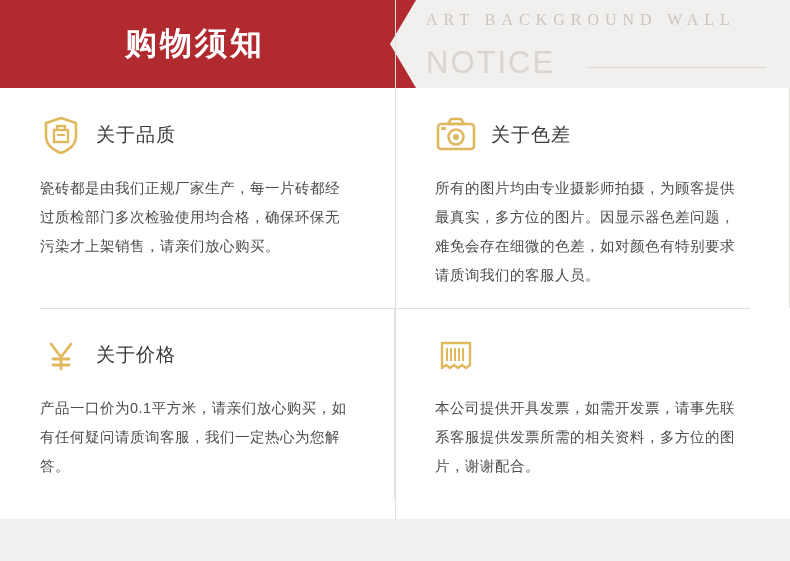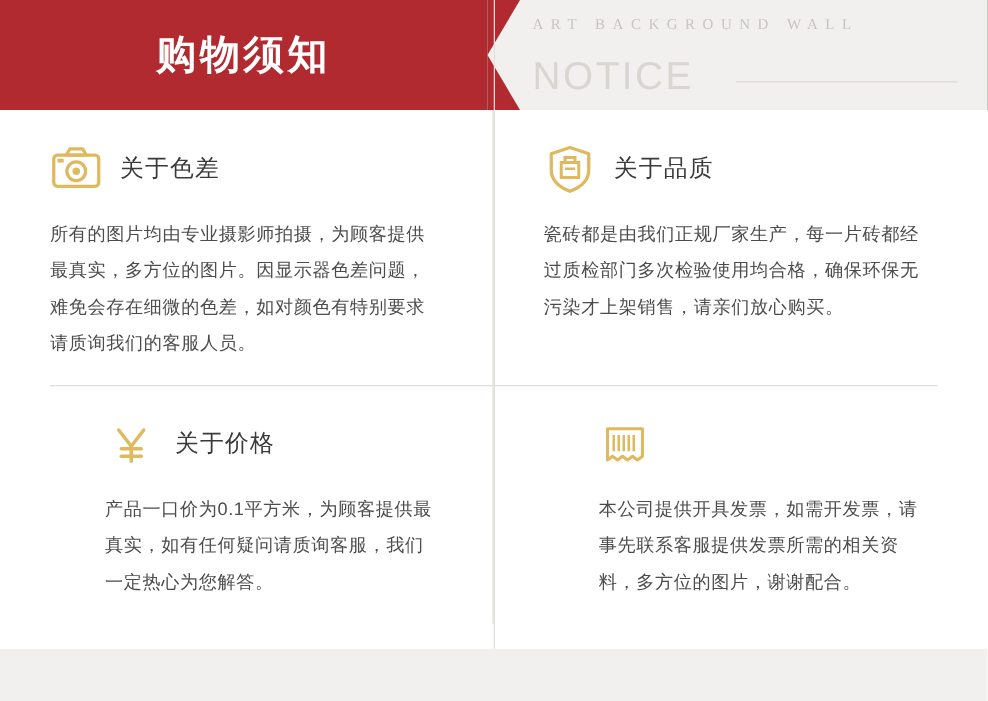--- a/index.html
+++ b/index.html
@@ -67,21 +67,21 @@
     position: absolute;
     left: 0;
     bottom: 0;
     width: 0;
     height: 0;
     border-bottom: 44px solid #b02a2f;
     border-right: 26px solid transparent;
   }
   .header-sub {
     color: #c8c4c0;
-    font-size: 12px;
+    font-size: 16px;
     letter-spacing: 6px;
     margin-bottom: 18px;
     font-family: "Liberation Serif", serif;
   }
   .notice-row {
     display: flex;
     align-items: center;
     gap: 20px;
   }
   .header-notice {
@@ -118,21 +118,20 @@
     position: relative;
   }
   .cell.left {
     border-right: 1px solid #e2ded9;
   }
   .row.first .cell {
     min-height: 217px;
   }
   .row.second .cell {
     min-height: 175px;
-    margin-left: 44px;
   }
   .row-divider {
     position: absolute;
     left: 40px;
     right: 40px;
     height: 1px;
     background: #e2ded9;
   }
   .item-head {
     display: flex;
@@ -196,67 +195,67 @@
       <div class="notice-row">
         <div class="header-notice">NOTICE</div>
         <div class="notice-rule"></div>
       </div>
     </div>
   </div>
 
   <div class="grid">
 
     <div class="row first">
+      <div class="cell right">
+        <div class="item-head">
+          <div class="item-icon">
+            <svg width="42" height="42" viewBox="0 0 42 42">
+              <path d="M21 4 L36 9 V22 C36 31 29 36 21 39 C13 36 6 31 6 22 V9 Z" fill="none" stroke="#e0b95e" stroke-width="2.6" stroke-linejoin="round"></path>
+              <rect x="14" y="16" width="14" height="12" fill="none" stroke="#e0b95e" stroke-width="2.4"></rect>
+              <path d="M17 16 V12 H25 V16" fill="none" stroke="#e0b95e" stroke-width="2.4"></path>
+              <line x1="17" y1="21" x2="25" y2="21" stroke="#e0b95e" stroke-width="2"></line>
+            </svg>
+          </div>
+          <div class="item-title">关于品质</div>
+        </div>
+        <div class="item-body">瓷砖都是由我们正规厂家生产，每一片砖都经过质检部门多次检验使用均合格，确保环保无污染才上架销售，请亲们放心购买。</div>
+      </div>
+
       <div class="cell left">
         <div class="item-head">
           <div class="item-icon">
             <svg width="42" height="42" viewBox="0 0 42 42">
               <rect x="3" y="10" width="36" height="25" rx="3" ry="3" fill="none" stroke="#e0b95e" stroke-width="2.6"></rect>
               <path d="M13 10 L16 5 L26 5 L29 10 Z" fill="none" stroke="#e0b95e" stroke-width="2.6" stroke-linejoin="round"></path>
               <circle cx="21" cy="23" r="7.5" fill="none" stroke="#e0b95e" stroke-width="2.6"></circle>
               <circle cx="21" cy="23" r="3" fill="#e0b95e"></circle>
               <rect x="6" y="13" width="5" height="3" fill="#e0b95e"></rect>
             </svg>
           </div>
           <div class="item-title">关于色差</div>
         </div>
         <div class="item-body">所有的图片均由专业摄影师拍摄，为顾客提供最真实，多方位的图片。因显示器色差问题，难免会存在细微的色差，如对颜色有特别要求请质询我们的客服人员。</div>
       </div>
-
-      <div class="cell right">
-        <div class="item-head">
-          <div class="item-icon">
-            <svg width="42" height="42" viewBox="0 0 42 42">
-              <path d="M21 4 L36 9 V22 C36 31 29 36 21 39 C13 36 6 31 6 22 V9 Z" fill="none" stroke="#e0b95e" stroke-width="2.6" stroke-linejoin="round"></path>
-              <rect x="14" y="16" width="14" height="12" fill="none" stroke="#e0b95e" stroke-width="2.4"></rect>
-              <path d="M17 16 V12 H25 V16" fill="none" stroke="#e0b95e" stroke-width="2.4"></path>
-              <line x1="17" y1="21" x2="25" y2="21" stroke="#e0b95e" stroke-width="2"></line>
-            </svg>
-          </div>
-          <div class="item-title">关于品质</div>
-        </div>
-        <div class="item-body">瓷砖都是由我们正规厂家生产，每一片砖都经过质检部门多次检验使用均合格，确保环保无污染才上架销售，请亲们放心购买。</div>
-      </div>
     </div>
 
     <div class="row second">
       <div class="row-divider" style="top:0;"></div>
       <div class="cell left">
         <div class="item-head">
           <div class="item-icon">
             <svg width="42" height="42" viewBox="0 0 42 42">
               <path d="M11 10 L21 23 L31 10" fill="none" stroke="#e0b95e" stroke-width="2.8" stroke-linecap="round"></path>
               <line x1="21" y1="23" x2="21" y2="35" stroke="#e0b95e" stroke-width="2.8" stroke-linecap="round"></line>
               <line x1="13" y1="25" x2="29" y2="25" stroke="#e0b95e" stroke-width="2.8" stroke-linecap="round"></line>
               <line x1="13" y1="31" x2="29" y2="31" stroke="#e0b95e" stroke-width="2.8" stroke-linecap="round"></line>
             </svg>
           </div>
           <div class="item-title">关于价格</div>
         </div>
-        <div class="item-body">产品一口价为0.1平方米，为顾客提供最真实，如有任何疑问请质询客服，我们一定热心为您解答。</div>
+        <div class="item-body">产品一口价为0.1平方米，请亲们放心购买，如有任何疑问请质询客服，我们一定热心为您解答。</div>
       </div>
 
       <div class="cell right">
         <div class="item-head">
           <div class="item-icon">
             <svg width="42" height="42" viewBox="0 0 42 42">
               <path d="M7 9 H35 V31 L31 34 L27 31 L23 34 L19 31 L15 34 L11 31 L7 34 Z" fill="none" stroke="#e0b95e" stroke-width="2.4" stroke-linejoin="round"></path>
               <line x1="12" y1="14" x2="12" y2="27" stroke="#e0b95e" stroke-width="2"></line>
               <line x1="16" y1="14" x2="16" y2="27" stroke="#e0b95e" stroke-width="2"></line>
               <line x1="20" y1="14" x2="20" y2="27" stroke="#e0b95e" stroke-width="2"></line>

